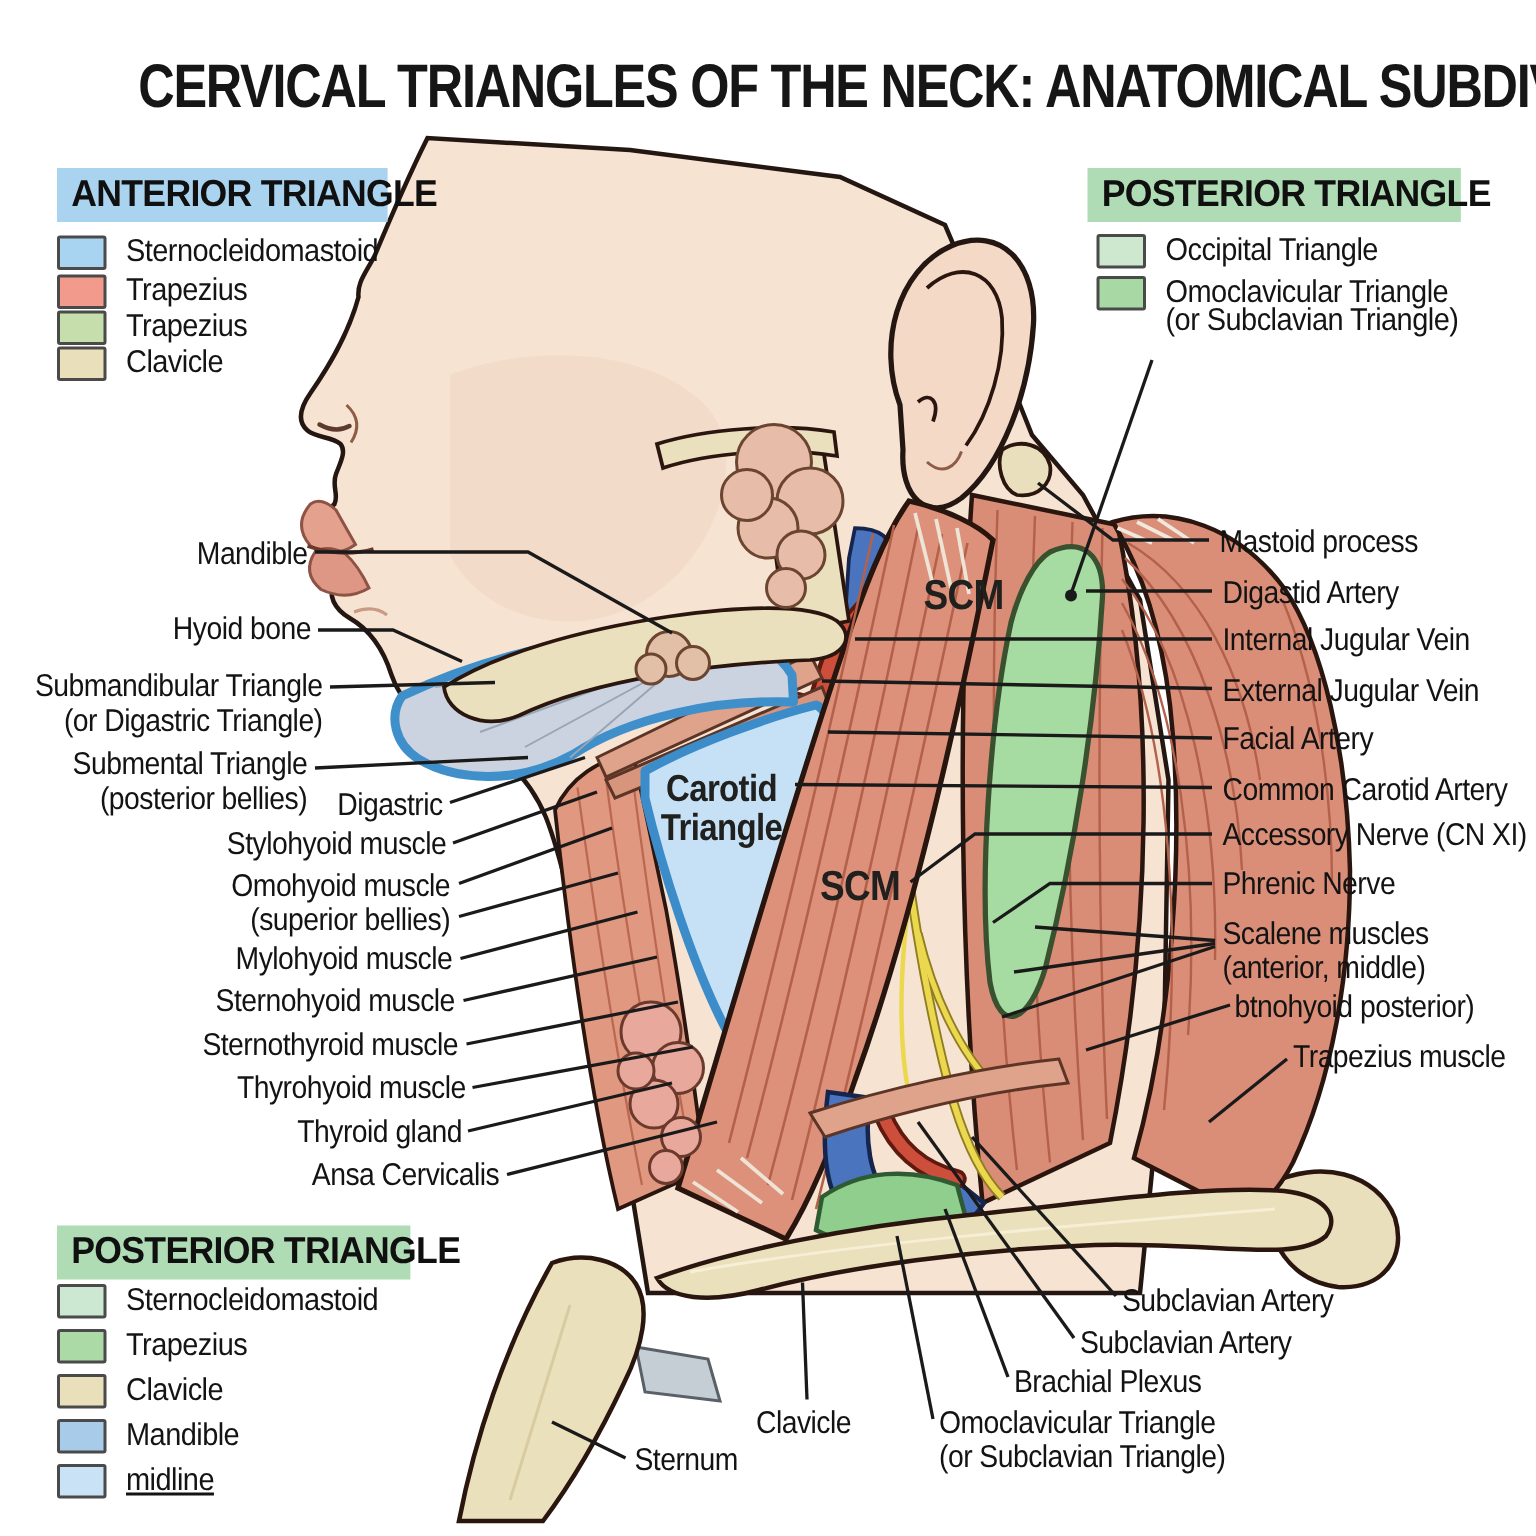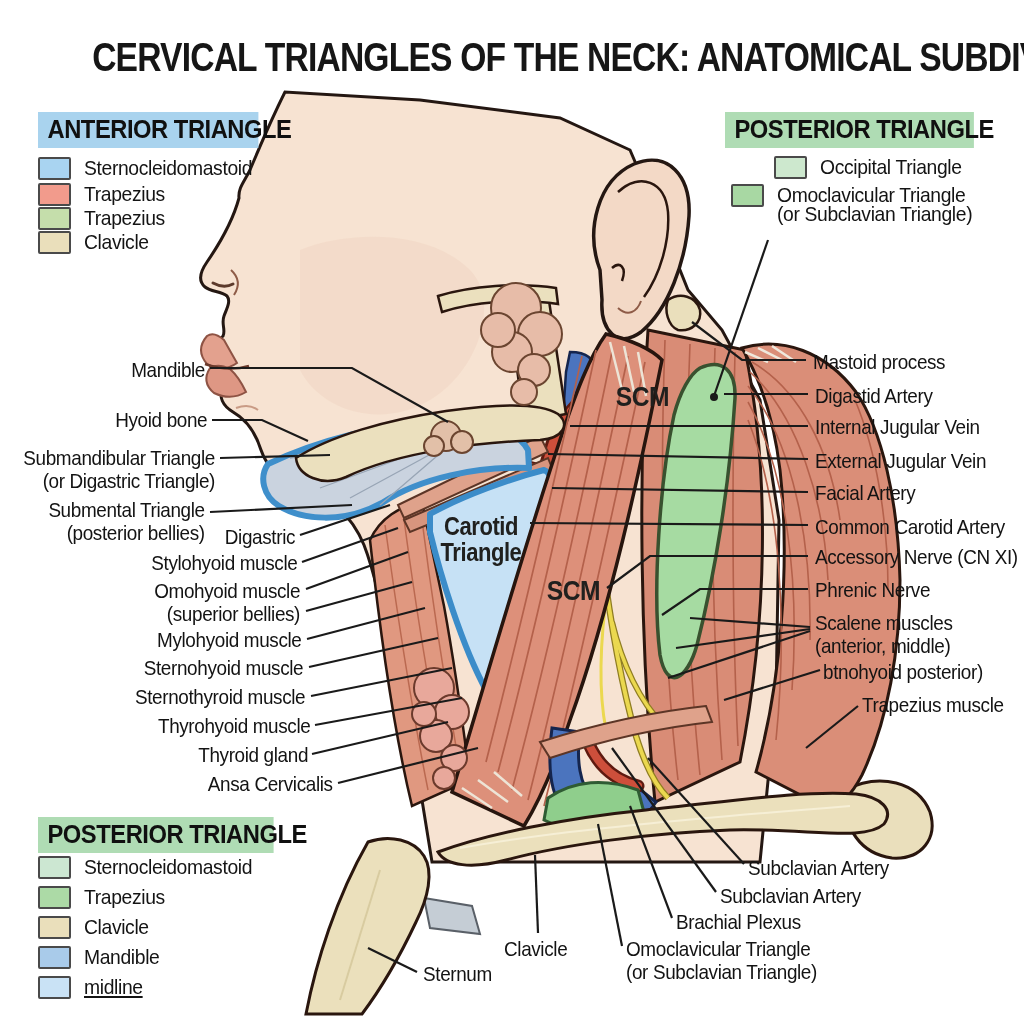--- a/index.html
+++ b/index.html
@@ -249,21 +249,21 @@
     <span class="lab">Trapezius</span>
   </div>
   <div class="lrow" style="left:38px;top:230px;">
     <span class="sw" style="background-color: rgb(234, 223, 187);"></span>
     <span class="lab">Clavicle</span>
   </div>
 
   <div class="legend" style="left:725px;top:112px;">
     <div class="hdr" style="width: 242px; background-color: rgb(175, 220, 180);">POSTERIOR TRIANGLE</div>
   </div>
-  <div class="lrow" style="left:731px;top:155px;margin-left:43px;">
+  <div class="lrow" style="left:731px;top:155px;">
     <span class="sw" style="background-color: rgb(205, 232, 206);"></span>
     <span class="lab">Occipital Triangle</span>
   </div>
   <div class="lrow" style="left:731px;top:183px;">
     <span class="sw" style="background-color: rgb(168, 216, 163);"></span>
     <span class="lab">Omoclavicular Triangle</span>
   </div>
   <div class="sub2" style="left:777px;top:202px;">(or Subclavian Triangle)</div>
 
   <div class="legend" style="left:38px;top:817px;">

